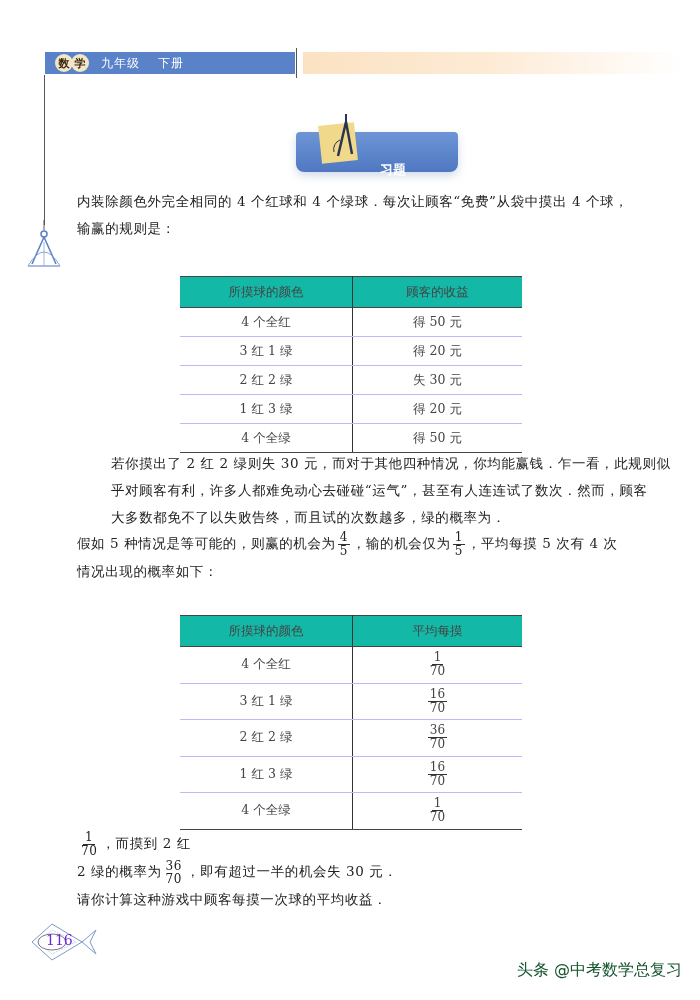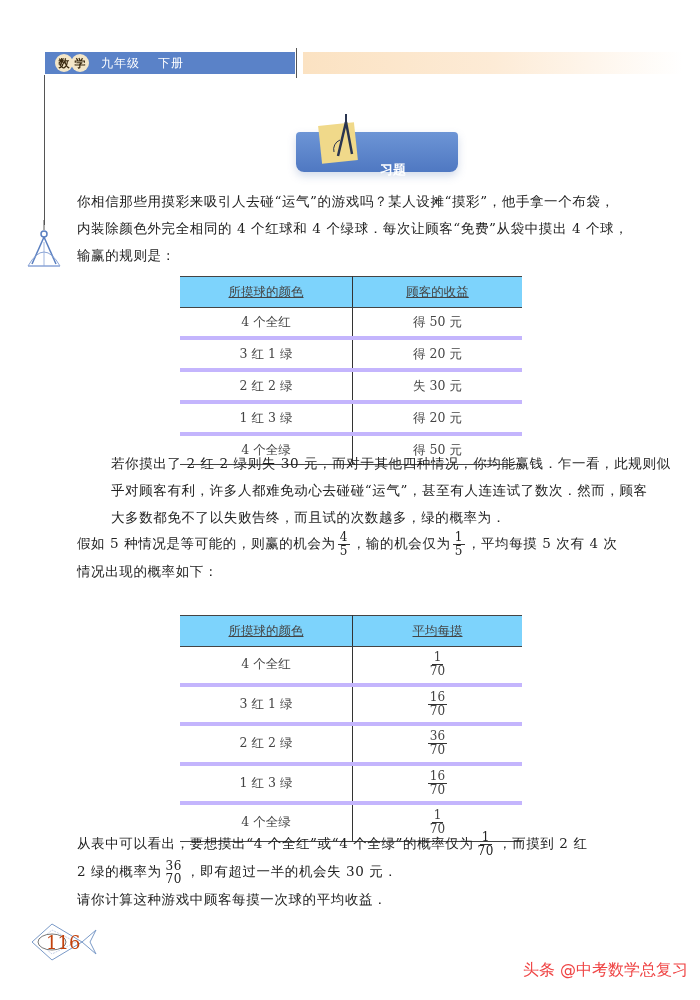--- a/index.html
+++ b/index.html
@@ -72,41 +72,41 @@
     vertical-align:middle; font-size:12px; line-height:13px; margin:0 2px;
   }
   .frac .num { border-bottom:1px solid #333; padding:0 2px; }
   .frac .den { padding:0 2px; }
   table.data-table {
     position:absolute; left:180px; width:342px;
     border-collapse:collapse; font-size:12.5px;
     color:#444;
   }
   table.data-table th {
-    background:#7dd3fc; font-weight:normal; height:28px;
-    border-top:1.5px solid #444; border-bottom:1.5px solid #444;text-decoration:underline;
+    background:#14b8a6; font-weight:normal; height:28px;
+    border-top:1.5px solid #444; border-bottom:1.5px solid #444;
   }
   table.data-table td {
-    text-align:center; border-bottom:4px solid #c4b5fd;
+    text-align:center; border-bottom:1px solid #c4b5fd;
   }
   table.data-table th:first-child, table.data-table td:first-child {
     border-right:1.5px solid #333; width:170px;
   }
   table.data-table tr:last-child td { border-bottom:1.5px solid #444;text-align:center; }
   #table1 td { height:26px; }
   #table2 td { height:33.5px; }
   .page-number-ornament {
     position:absolute; left:30px; top:922px; width:70px; height:40px;
   }
   .page-number {
-    position:absolute; left:46px; top:932px; font-size:18px; color:#c2410c;
+    position:absolute; left:46px; top:932px; font-size:14px; color:#6d28d9;
   }
   .watermark {
-    position:absolute; right:12px; top:960px;
-    font-size:16px; color:#ef4444;
+    position:absolute; right:18px; top:960px;
+    font-size:16px; color:#14532d;
     font-family:"DejaVu Sans", sans-serif;
     text-shadow:0 0 2px #fff;
   }
 </style>
 </head>
 <body>
 
 <div class="header-bar">
   <div class="subject-badge">
     <span>数</span>
@@ -134,21 +134,20 @@
 <div class="exercise-note"></div>
 <svg class="exercise-compass" viewBox="0 0 30 50">
   <line x1="16" y1="2" x2="16" y2="10" stroke="#2a3550" stroke-width="2"></line>
   <line x1="16" y1="10" x2="8" y2="44" stroke="#2a3550" stroke-width="2.5"></line>
   <line x1="16" y1="10" x2="22" y2="42" stroke="#2a3550" stroke-width="2.5"></line>
   <path d="M4 40 A10 10 0 0 1 10 28" fill="none" stroke="#2a3550" stroke-width="1"></path>
 </svg>
 <div class="exercise-label">习题</div>
 
 <div class="para" style="top:188px;">
-  <div>你相信那些用摸彩来吸引人去碰“运气”的游戏吗？某人设摊“摸彩”，他手拿一个布袋，</div>
   <div>内装除颜色外完全相同的 4 个红球和 4 个绿球．每次让顾客“免费”从袋中摸出 4 个球，</div>
   <div>输赢的规则是：</div>
 </div>
 
 <table class="data-table" id="table1" style="top:276px;">
   <thead>
     <tr>
       <th>所摸球的颜色</th>
       <th>顾客的收益</th>
     </tr>
@@ -237,21 +236,21 @@
       <td><span class="frac">
             <span class="num">1</span>
             <span class="den">70</span>
           </span></td>
     </tr>
   </tbody>
 </table>
 
 <div class="para" style="top:830px;">
   <div>
-    <span>从表中可以看出，要想摸出“4 个全红”或“4 个全绿”的概率仅为</span><span class="frac">
+    <span class="frac">
         <span class="num">1</span>
         <span class="den">70</span>
       </span><span>，而摸到 2 红</span>
   </div>
   <div>
     <span>2 绿的概率为</span><span class="frac">
         <span class="num" style="border-bottom:none;">36</span>
         <span class="den">70</span>
       </span><span>，即有超过一半的机会失 30 元．</span>
   </div>

